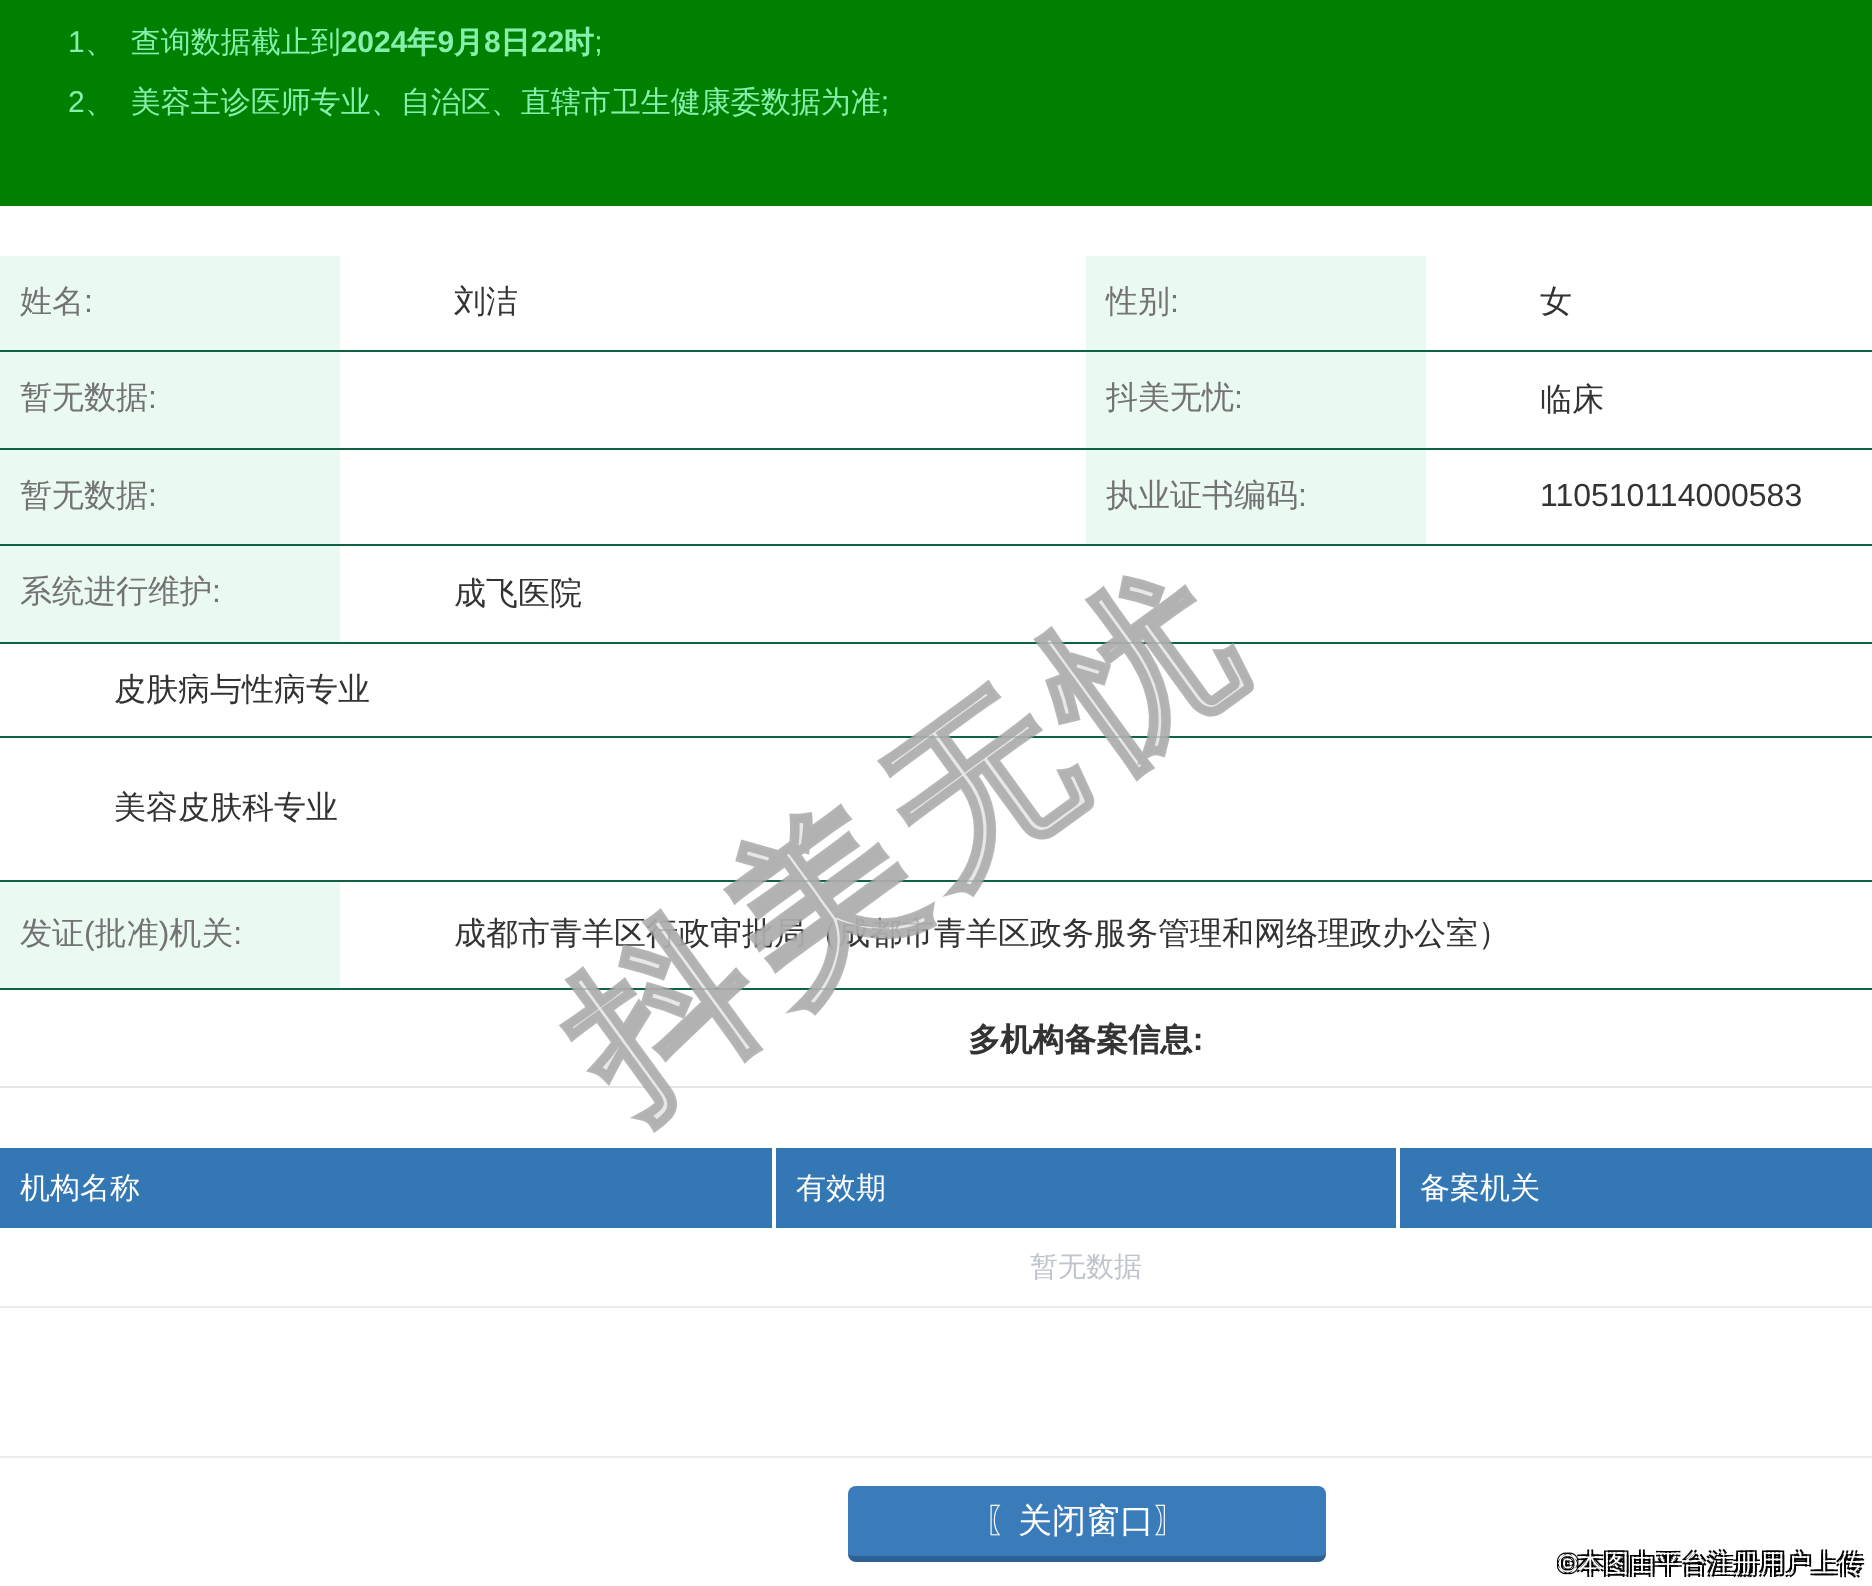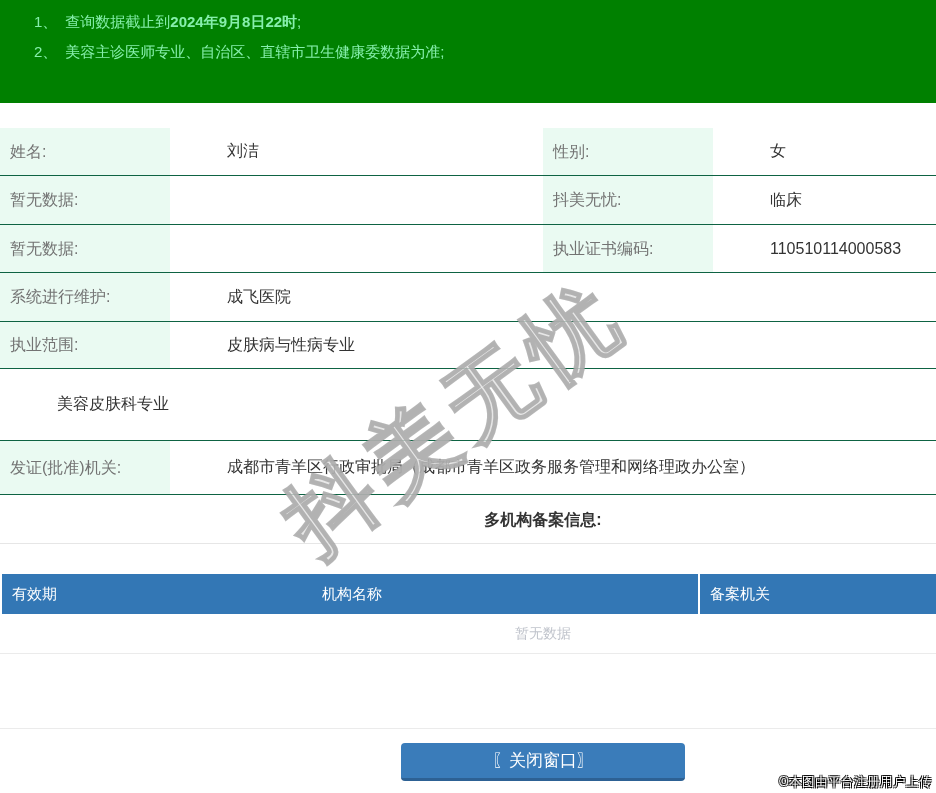--- a/index.html
+++ b/index.html
@@ -36,21 +36,21 @@
   .reg-col-2 { width:312px; border-left:2px solid #fff; }
   .reg-col-3 { flex:1; border-left:2px solid #fff; }
   .empty-row {
     height:40px; display:flex; align-items:center; justify-content:center;
     color:#c0c4cc; font-size:14px; border-bottom:1px solid #ebebeb;
   }
   .spacer-row { height:75px; border-bottom:1px solid #ebebeb; }
   
   .button-area { padding-top:14px; }
   .close-button {
-    display:block; margin:0 auto; width:284px; height:38px;
+    display:block; margin:0 auto; width:239px; height:38px;
     background:#3a7cba; border:none; border-bottom:3px solid #2d6194;
     border-radius:4px; color:#fff; font-size:17px; cursor:pointer;
     font-family:"Liberation Sans","DejaVu Sans",sans-serif;
   }
   
   .diagonal-watermark {
     position:absolute; left:255px; top:345px; width:440px;
     transform:rotate(-36deg); transform-origin:center;
     font-size:88px; font-weight:bold; letter-spacing:10px; white-space:nowrap;
     color:rgba(255,255,255,0.55);
@@ -111,21 +111,20 @@
 
       <div class="info-row h49">
         <div class="pair wide">
           <div class="cell-label">系统进行维护:</div>
           <div class="cell-value">成飞医院</div>
         </div>
       </div>
 
       <div class="info-row h47">
         <div class="pair wide">
-          <div class="cell-label">执业范围:</div>
           <div class="cell-value">皮肤病与性病专业</div>
         </div>
       </div>
 
       <div class="info-row h71">
         <div class="pair wide">
           <div class="cell-value">美容皮肤科专业</div>
         </div>
       </div>
 
@@ -135,22 +134,22 @@
           <div class="cell-value">成都市青羊区行政审批局（成都市青羊区政务服务管理和网络理政办公室）</div>
         </div>
       </div>
 
     </div>
 
     <div class="section-title">多机构备案信息:</div>
     <hr class="hr-light">
 
     <div class="reg-header">
+      <div class="reg-col reg-col-1">机构名称</div>
       <div class="reg-col reg-col-2">有效期</div>
-      <div class="reg-col reg-col-1">机构名称</div>
       <div class="reg-col reg-col-3">备案机关</div>
     </div>
 
     <div class="empty-row">暂无数据</div>
     <div class="spacer-row"></div>
 
     <div class="button-area">
       <button class="close-button">〖关闭窗口〗</button>
     </div>
 

